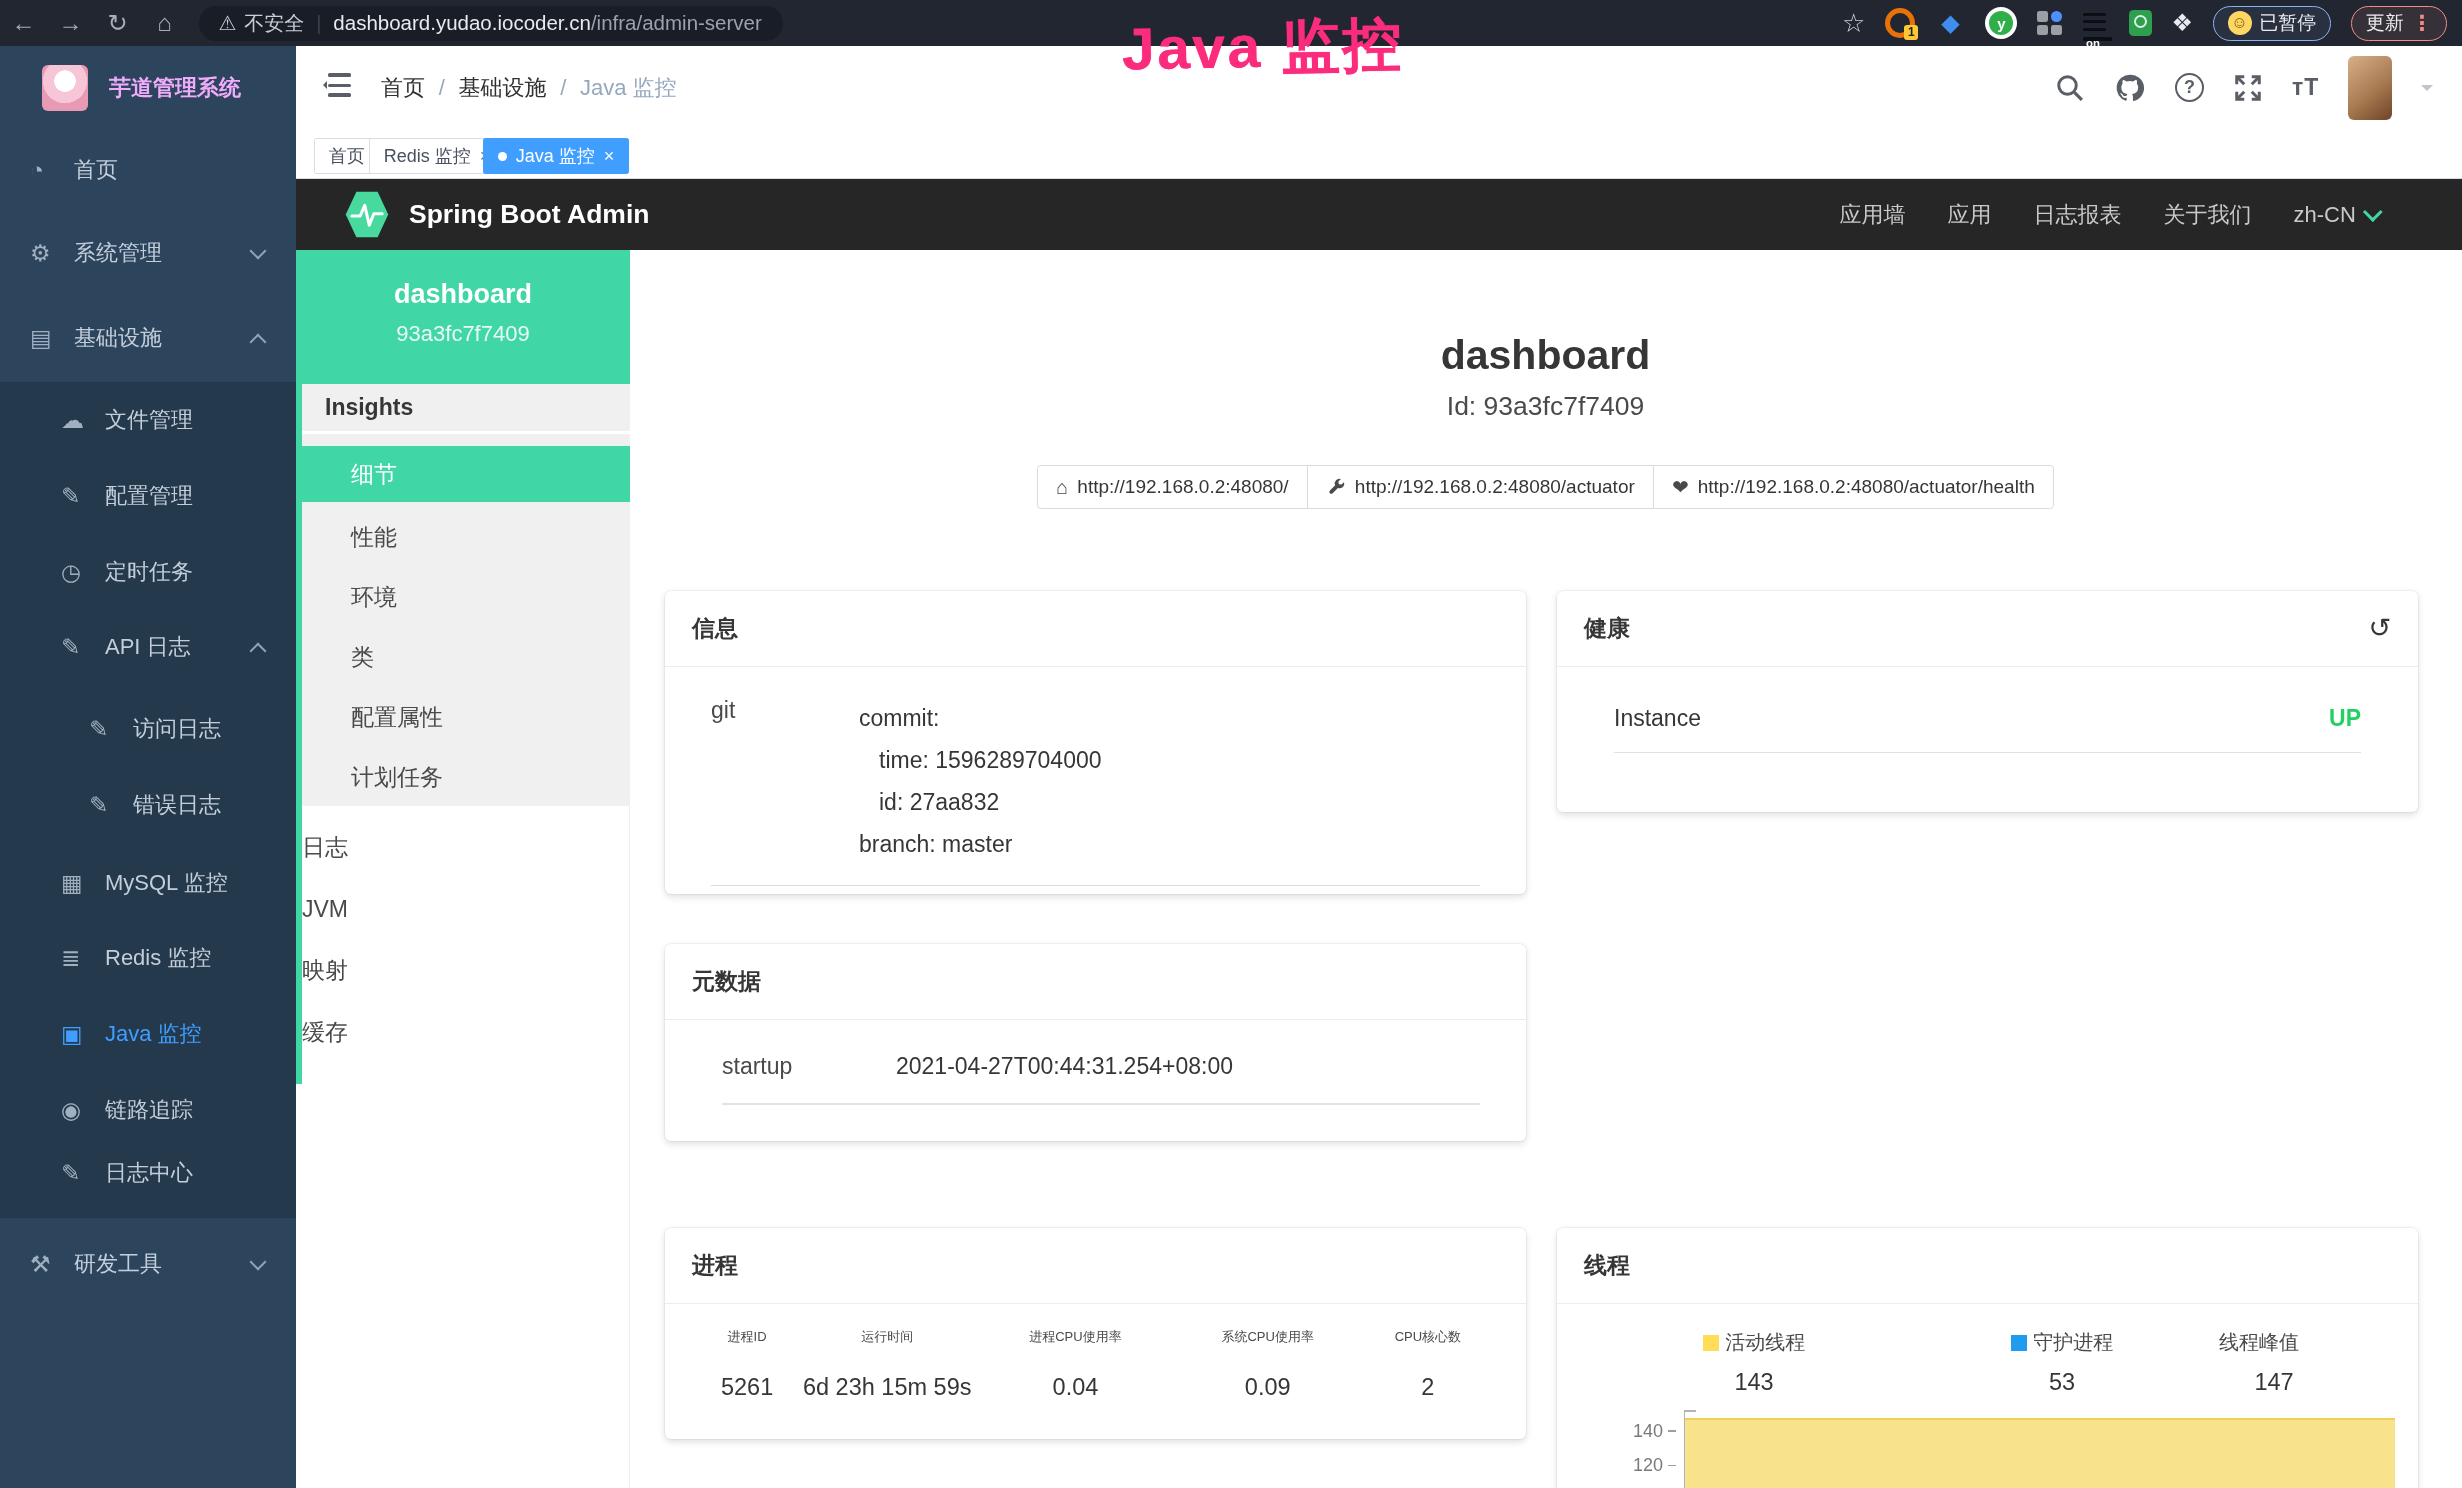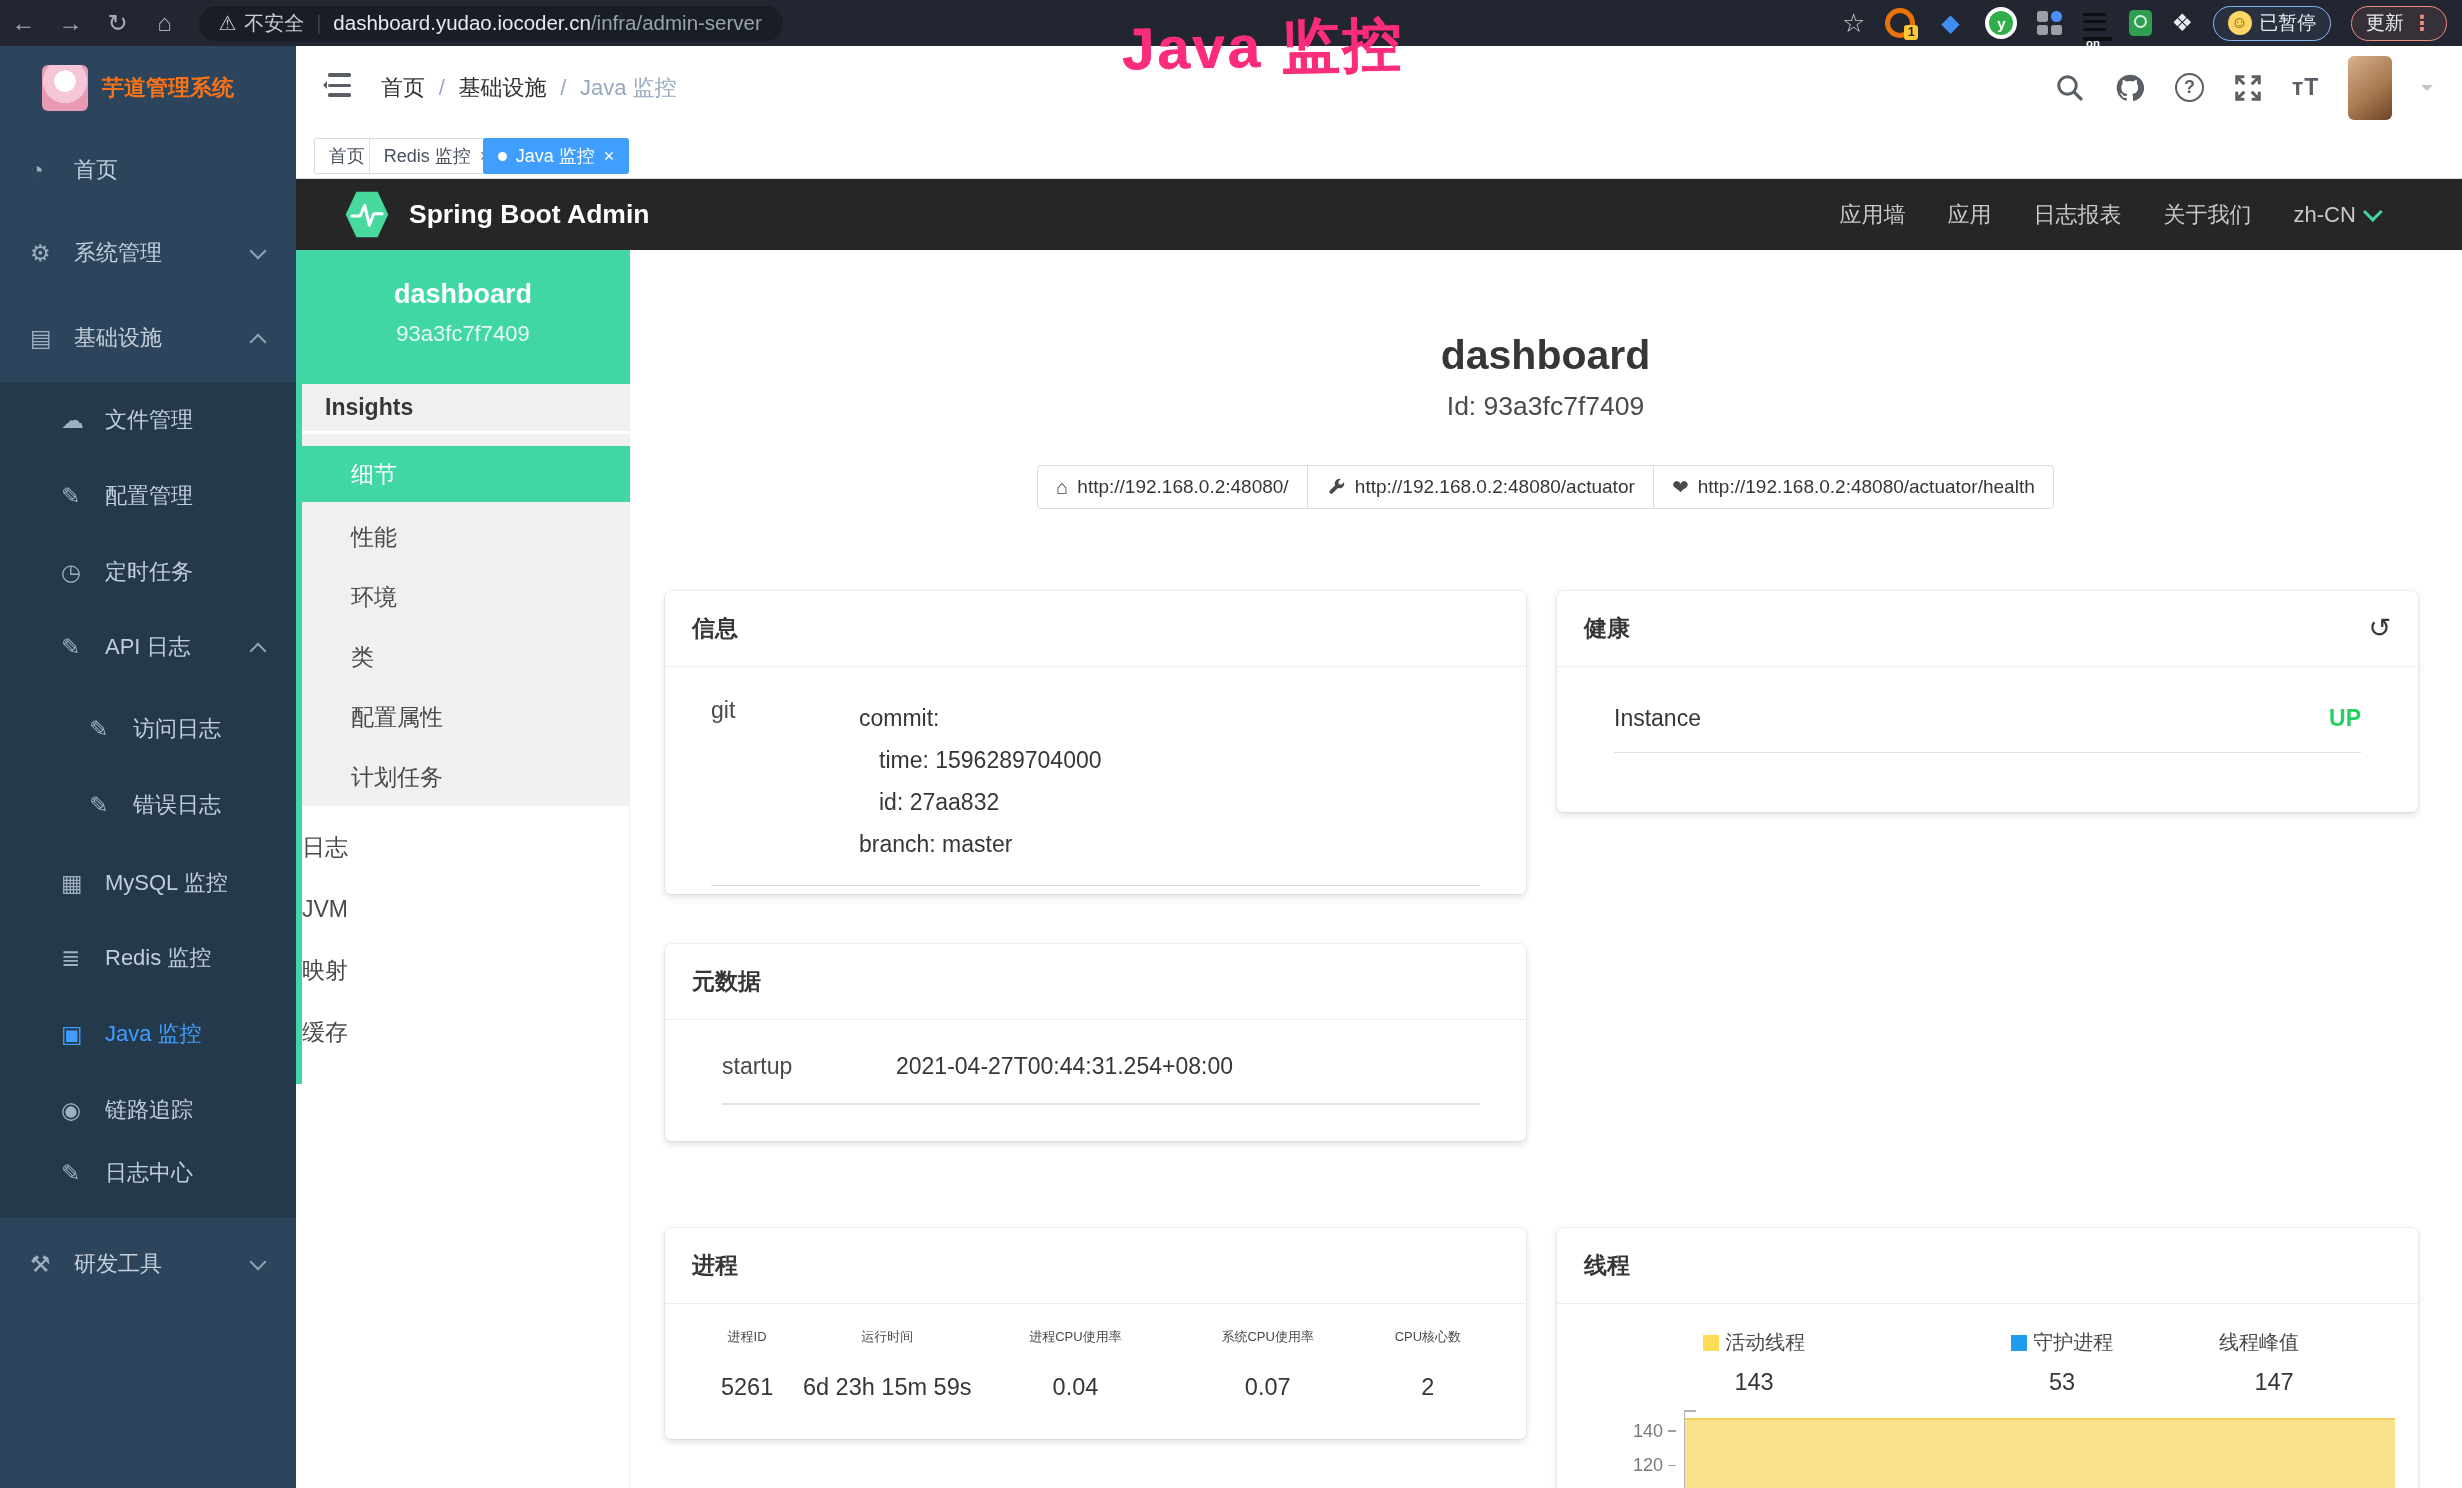--- a/index.html
+++ b/index.html
@@ -44,21 +44,21 @@
   .update{border:1.5px solid #f28b82;background:rgba(242,139,130,.1)}
   .dots{color:#f28b82;font-size:21px;font-weight:bold}
   
   .annot{left:1122px;top:7.6px;z-index:60;font-size:59px;font-weight:bold;color:#fb2c7b;transform:rotate(-1deg);
          letter-spacing:2.3px;text-shadow:0 0 0.8px #fb2c7b}
   
   .ydside{left:0;top:46px;width:296px;height:1443px;background:#2c455c;z-index:10}
   .ydlogo{position:absolute;left:0;top:0;width:296px;height:83px;display:flex;align-items:center}
   .logoimg{width:46px;height:46px;margin-left:42px;border-radius:6px;
            background:radial-gradient(circle at 50% 35%,#ffffff 0 28%,#f6c6d8 29% 58%,#e89ab5 59% 100%)}
-  .ydtitle{margin-left:14px;color:#f97316;font-size:22px;font-weight:bold}
+  .ydtitle{margin-left:21px;color:#f0abfc;font-size:22px;font-weight:bold}
   .ydsubbg{position:absolute;left:0;top:336px;width:296px;height:836px;background:#24394c}
   .ydi{position:absolute;left:0;width:296px;height:70px;display:flex;align-items:center;box-sizing:border-box;cursor:pointer}
   .ydi .mi{font-size:23px;color:#9fb0c0;width:44px;flex:none}
   .ydi .ml{font-size:22px;color:#c3ceda;white-space:nowrap}
   .ydi.active .ml{color:#3f9eff}
   .ydi.active .mi{color:#3f9eff}
   .lv1{padding-left:30px}
   .lv2{padding-left:61px}
   .lv3{padding-left:89px}
   .chev{position:absolute;right:32px;width:10px;height:10px;border-right:2.3px solid #8fa3b5;border-bottom:2.3px solid #8fa3b5}
@@ -449,21 +449,21 @@
         <span class="pc pch" style="width:13%">进程ID</span>
         <span class="pc pch" style="width:22%">运行时间</span>
         <span class="pc pch" style="width:25%">进程CPU使用率</span>
         <span class="pc pch" style="width:23%">系统CPU使用率</span>
         <span class="pc pch" style="width:17%">CPU核心数</span>
       </div>
       <div class="pcols" style="top:146px">
         <span class="pc pcv" style="width:13%">5261</span>
         <span class="pc pcv" style="width:22%">6d 23h 15m 59s</span>
         <span class="pc pcv" style="width:25%">0.04</span>
-        <span class="pc pcv" style="width:23%">0.07</span>
+        <span class="pc pcv" style="width:23%">0.09</span>
         <span class="pc pcv" style="width:17%">2</span>
       </div>
     </div>
 
     <div class="card" style="left:928px;top:978px;width:861px;height:319px">
       <div class="cardh">
           <span class="cardt">线程</span>
         </div>
 
       <div class="lgcell" style="left:72px;top:101px;width:250px">

